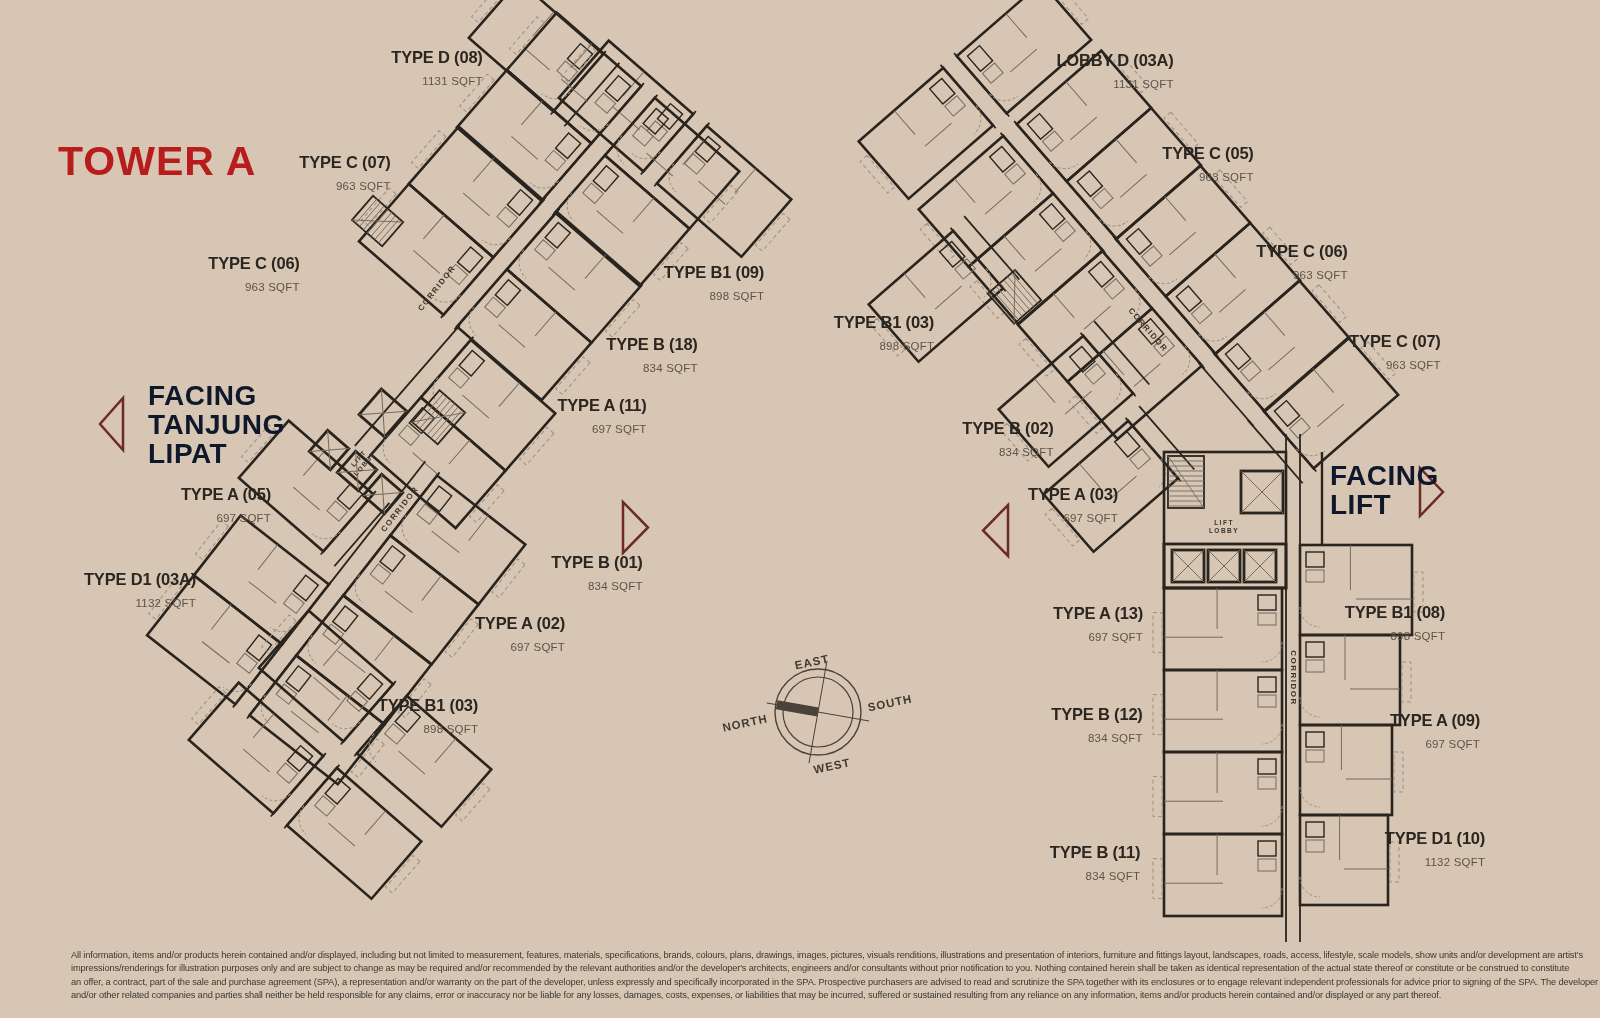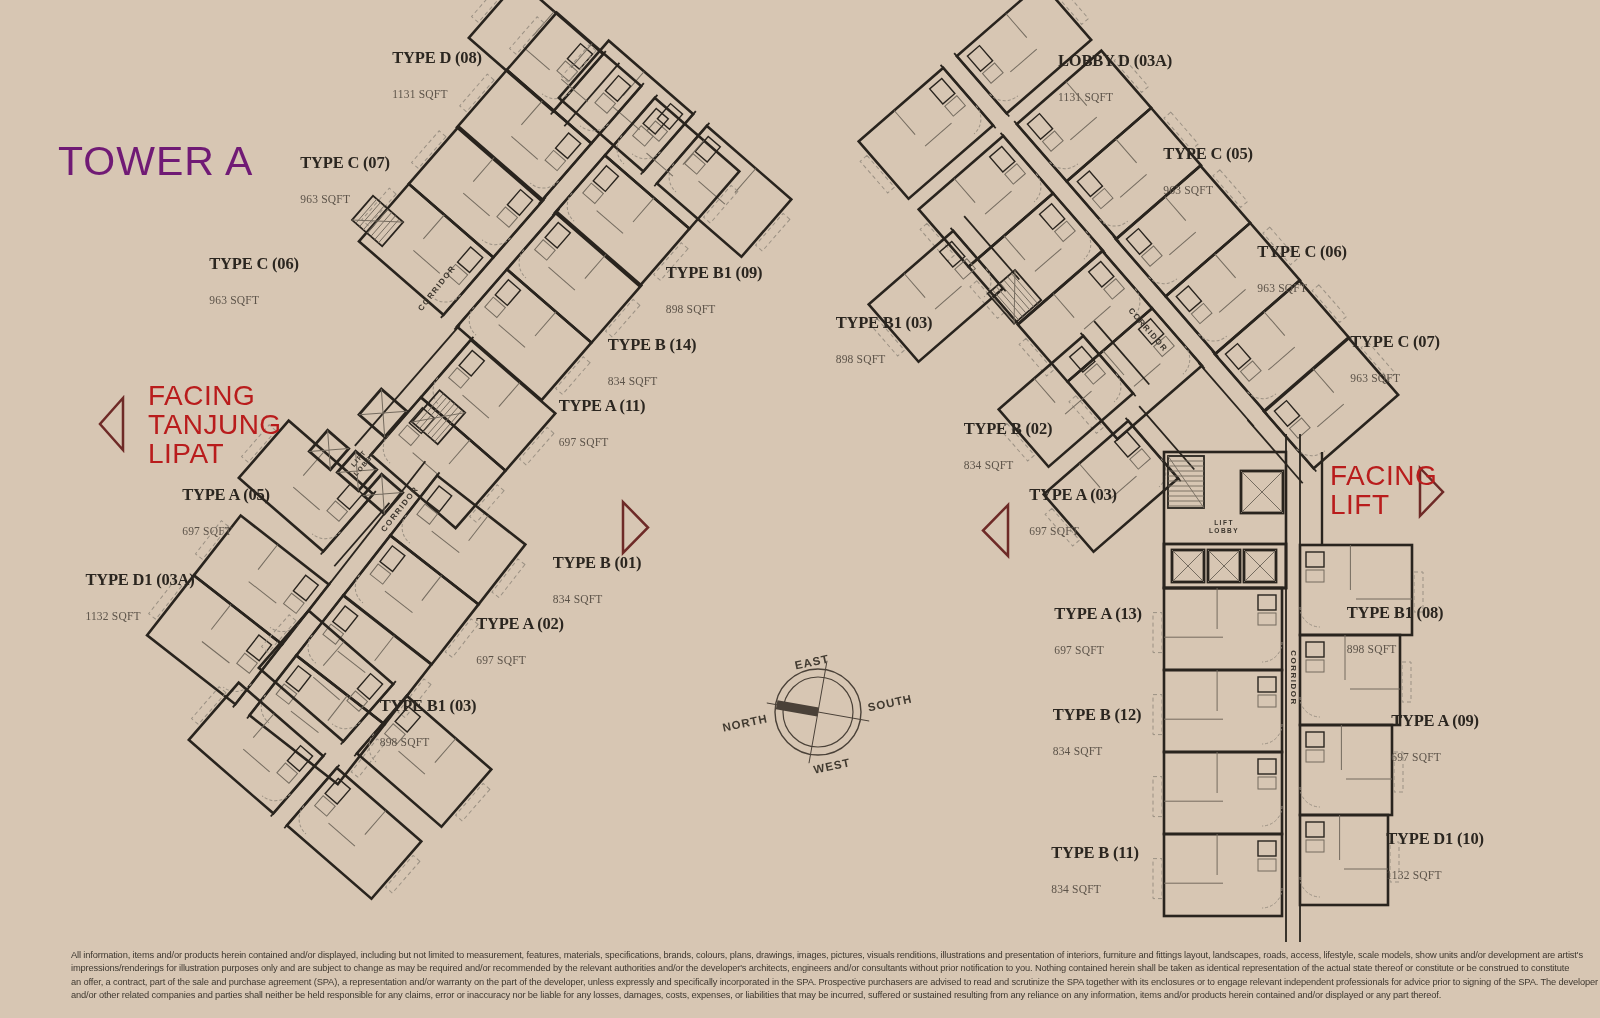--- a/index.html
+++ b/index.html
@@ -1,23 +1,23 @@
 <!DOCTYPE html>
 <html><head>
 <meta charset="utf-8">
 <style>
   html,body{margin:0;padding:0;}
   body{width:1600px;height:1018px;overflow:hidden;font-family:"Liberation Sans",sans-serif;}
   #stage{position:relative;width:1600px;height:1018px;background:#d7c6b3;overflow:hidden;}
   #plan{position:absolute;left:0;top:0;z-index:1;}
-  .tower-title{position:absolute;z-index:3;font-weight:normal;color:#701a75;font-size:41px;letter-spacing:1px;white-space:nowrap;}
-  .unit-label{position:absolute;z-index:3;transform:translateX(-50%);text-align:left;font-family:Liberation Serif, serif;}
+  .tower-title{position:absolute;z-index:3;font-weight:bold;color:#b91c1c;font-size:41px;letter-spacing:1px;white-space:nowrap;}
+  .unit-label{position:absolute;z-index:3;transform:translateX(-50%);text-align:right;}
   .ul1{font-weight:bold;font-size:16.5px;letter-spacing:-0.2px;color:#2b2620;white-space:nowrap;}
-  .ul2{font-size:11.5px;color:#5c5349;margin-top:20px;white-space:nowrap;letter-spacing:0.2px;}
-  .facing{position:absolute;z-index:3;font-weight:normal;color:#b91c1c;font-size:28px;letter-spacing:0.5px;line-height:29px;white-space:nowrap;}
+  .ul2{font-size:11.5px;color:#5c5349;margin-top:8px;white-space:nowrap;letter-spacing:0.2px;}
+  .facing{position:absolute;z-index:3;font-weight:bold;color:#0f172a;font-size:28px;letter-spacing:0.5px;line-height:29px;white-space:nowrap;}
   .plan-micro{position:absolute;z-index:2;font-weight:bold;color:#3a342c;font-size:8px;letter-spacing:1.5px;white-space:nowrap;transform-origin:center;text-align:center;}
   .plan-micro .mini{display:block;line-height:8px;font-size:6.5px;}
   .compass-label{position:absolute;z-index:3;font-weight:bold;color:#413a30;font-size:11.5px;letter-spacing:1px;transform:translate(-50%,-50%) rotate(-12deg);}
   .disclaimer{position:absolute;z-index:3;left:35px;top:949px;color:#3e3830;}
   .disclaimer div{font-size:9.3px;letter-spacing:-0.15px;line-height:13.4px;white-space:nowrap;margin-left:36px;}
 </style>
 </head>
 <body>
 
 <div id="stage">
@@ -548,21 +548,21 @@
     </div>
   <div class="unit-label" style="left:254px;top:254px">
       <div class="ul1">TYPE C (06)</div>
       <div class="ul2">963 SQFT</div>
     </div>
   <div class="unit-label" style="left:714px;top:263px">
       <div class="ul1">TYPE B1 (09)</div>
       <div class="ul2">898 SQFT</div>
     </div>
   <div class="unit-label" style="left:652px;top:335px">
-      <div class="ul1">TYPE B (14)</div>
+      <div class="ul1">TYPE B (18)</div>
       <div class="ul2">834 SQFT</div>
     </div>
   <div class="unit-label" style="left:602px;top:396px">
       <div class="ul1">TYPE A (11)</div>
       <div class="ul2">697 SQFT</div>
     </div>
   <div class="unit-label" style="left:226px;top:485px">
       <div class="ul1">TYPE A (05)</div>
       <div class="ul2">697 SQFT</div>
     </div>

